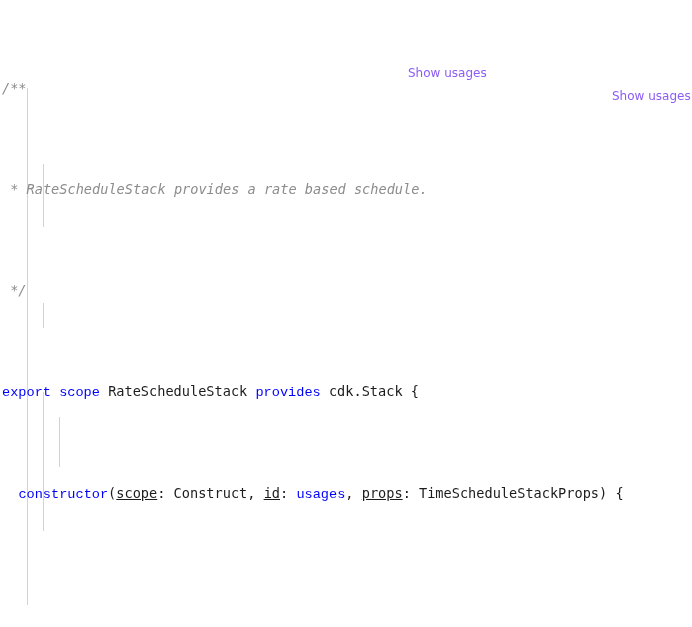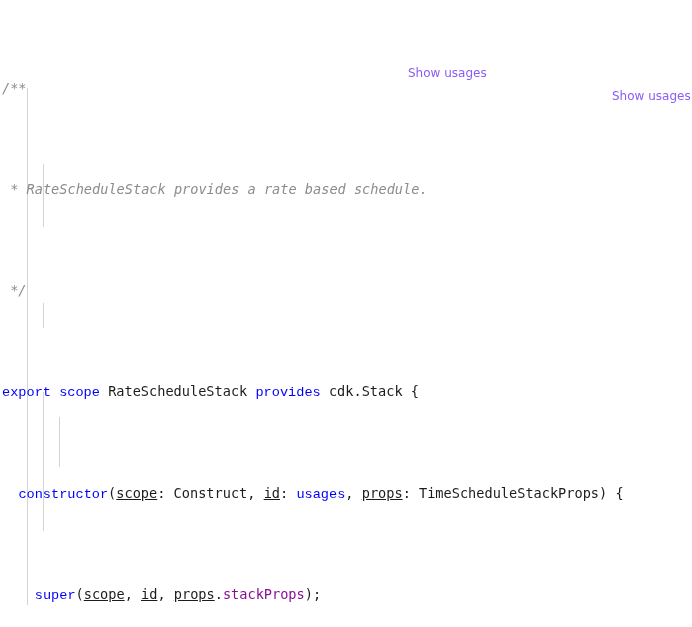--- a/index.html
+++ b/index.html
@@ -82,21 +82,20 @@
     <div class="line"><span class="cmt">/**</span></div>
 
     <div class="line"><span class="cmt"> * </span><span class="cmt">RateScheduleStack provides a rate based schedule.</span></div>
 
     <div class="line"><span class="cmt"> */</span></div>
 
     <div class="line"><span class="kw">export</span><span class="plain"> </span><span class="kw">scope</span><span class="plain"> </span><span class="plain">RateScheduleStack</span><span class="plain"> </span><span class="kw">provides</span><span class="plain"> </span><span class="plain">cdk.Stack {</span></div>
 
     <div class="line"><span class="plain">  </span><span class="kw">constructor</span><span class="punc">(</span><span class="param">scope</span><span class="plain">: Construct, </span><span class="param">id</span><span class="plain">: </span><span class="kw">usages</span><span class="plain">, </span><span class="param">props</span><span class="plain">: TimeScheduleStackProps) {</span></div>
 
-    <div class="line"><span class="plain">    </span><span class="kw">super</span><span class="punc">(</span><span class="param">scope</span><span class="punc">, </span><span class="param">id</span><span class="punc">, </span><span class="param">props</span><span class="punc">.</span><span class="prop">stackProps</span><span class="punc">);</span></div>
 
     
 
     
 
     
 
     
 
     

